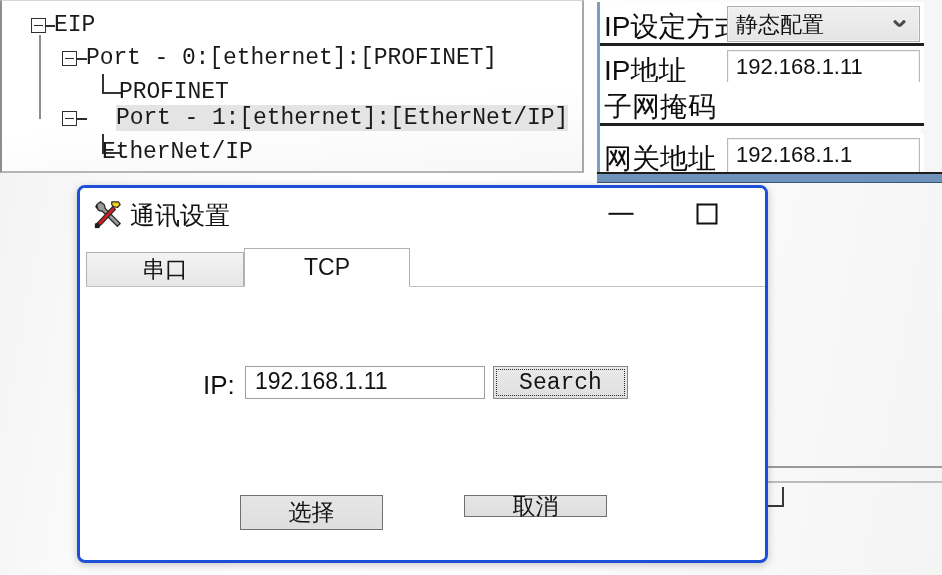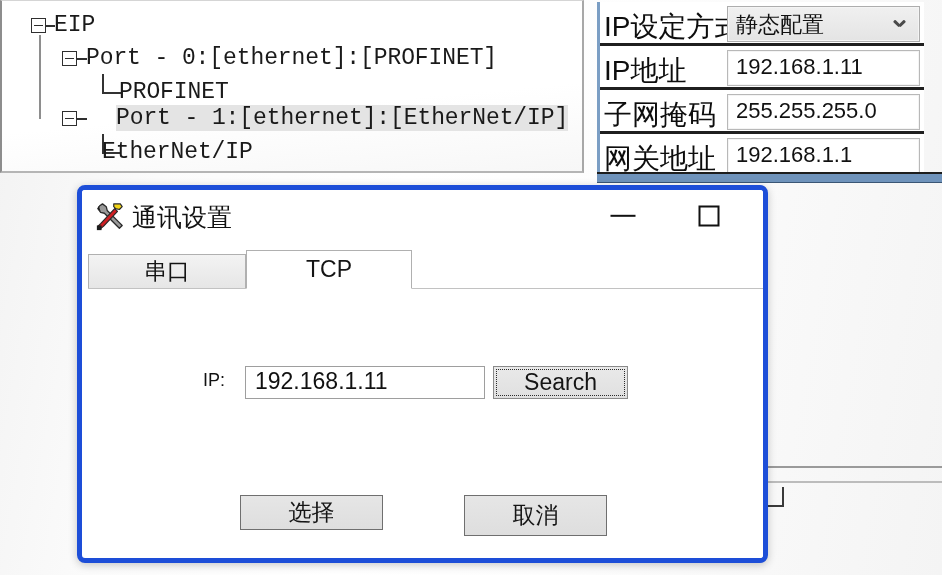--- a/index.html
+++ b/index.html
@@ -51,21 +51,21 @@
     background:#4a4a4a;border-radius:1px;}
   .chev::before{left:-1px;transform:rotate(45deg);}
   .chev::after{left:4px;transform:rotate(-45deg);}
 
   
   .hidden-line{position:absolute;background:#9a9a9a;height:1.5px;}
   .hidden-box{position:absolute;border:2px solid #3a3a3a;border-left:2px solid #3a3a3a;}
 
   
   .dialog{position:absolute;left:77px;top:185px;width:691px;height:378px;
-    background:#ffffff;border:5px solid #1d4ed8;border-radius:8px;
+    background:#ffffff;border:3px solid #1d4ed8;border-radius:8px;
     box-shadow:0 2px 9px rgba(0,0,0,.22);box-sizing:border-box;overflow:hidden;}
   .titlebar{position:absolute;left:0;top:0;width:100%;height:55px;background:#ffffff;}
   .tb-icon{position:absolute;left:13px;top:12px;width:30px;height:30px;}
   .tb-title{position:absolute;left:50px;top:11px;font-size:25px;color:#121212;
     font-family:"Liberation Sans","DejaVu Sans",sans-serif;white-space:nowrap;}
   .winbtn{position:absolute;top:0;width:62px;height:52px;cursor:default;}
   .winbtn .g{position:absolute;left:50%;top:50%;transform:translate(-50%,-50%);}
   .g-min{width:25px;height:2.4px;background:#111;}
   .g-max{width:21px;height:21px;border:2.4px solid #111;box-sizing:border-box;}
 
@@ -73,36 +73,36 @@
   .tabstrip{position:absolute;left:6px;top:60px;width:679px;height:39px;}
   .tab{position:absolute;top:4px;height:35px;box-sizing:border-box;
     display:flex;align-items:center;justify-content:center;
     font-size:23px;color:#141414;border:1px solid #b0b0b0;
     background:linear-gradient(180deg,#f3f3f3,#e6e6e6);}
   .tab.active{top:0;height:39px;background:#ffffff;border-bottom:1px solid #ffffff;z-index:3;}
   .tabline{position:absolute;left:6px;top:98px;width:679px;height:1px;background:#c2c2c2;}
 
   .tabpane{position:absolute;left:6px;top:99px;width:679px;height:272px;background:#ffffff;}
 
-  .ip-label{position:absolute;left:203px;top:370px;font-size:18px;color:#121212;}
+  .ip-label{position:absolute;left:203px;top:370px;font-size:26px;color:#121212;}
   .ip-input{position:absolute;left:245px;top:366px;width:240px;height:33px;
     border:1px solid #9e9e9e;box-sizing:border-box;background:#fff;}
   .ip-input .v{position:absolute;left:9px;top:1px;font-size:23px;color:#111;white-space:nowrap;}
 
   .btn{position:absolute;box-sizing:border-box;
     background:linear-gradient(180deg,#e6e6e6,#dedede);
     border:1px solid #6f6f6f;display:flex;align-items:center;justify-content:center;
     font-size:23px;color:#151515;cursor:default;
-    font-family:Liberation Sans, sans-serif;}
+    font-family:Liberation Mono, monospace;}
   .btn-search{left:493px;top:366px;width:135px;height:33px;
     background:linear-gradient(180deg,#e9e9e9,#e0e0e0);border:1px solid #8a8a8a;}
   .focus-ring{position:absolute;left:2px;top:2px;right:2px;bottom:2px;
     border:1.5px dotted #2b2b2b;pointer-events:none;}
   .btn-ok{left:240px;top:495px;width:143px;height:35px;}
-  .btn-cancel{left:464px;top:495px;width:143px;height:41px;}
+  .btn-cancel{left:464px;top:495px;width:143px;height:22px;}
 </style>
 </head>
 <body>
 
 <div class="app-bg"></div>
 
 <div class="tree-panel">
   <div class="tree">
 
     <div class="vline" style="left:37px;top:34px;height:84px;"></div>
@@ -137,25 +137,22 @@
     </div>
   </div>
 
   <div class="prop-row" style="top:44px;">
     <div class="prop-label">IP地址</div>
     <div class="prop-field">
       <div class="v">192.168.1.11</div>
     </div>
   </div>
 
-  <div class="prop-row" style="top:88px;">
+  <div class="prop-row" style="top:80px;">
     <div class="prop-label">子网掩码</div>
-    <div class="prop-field">
-      <div class="v">255.255.255.0</div>
-    </div>
   </div>
 
   <div class="prop-row last" style="top:132px;">
     <div class="prop-label">网关地址</div>
     <div class="prop-field">
       <div class="v">192.168.1.1</div>
     </div>
   </div>
 </div>
 <div class="prop-bottom"></div>

